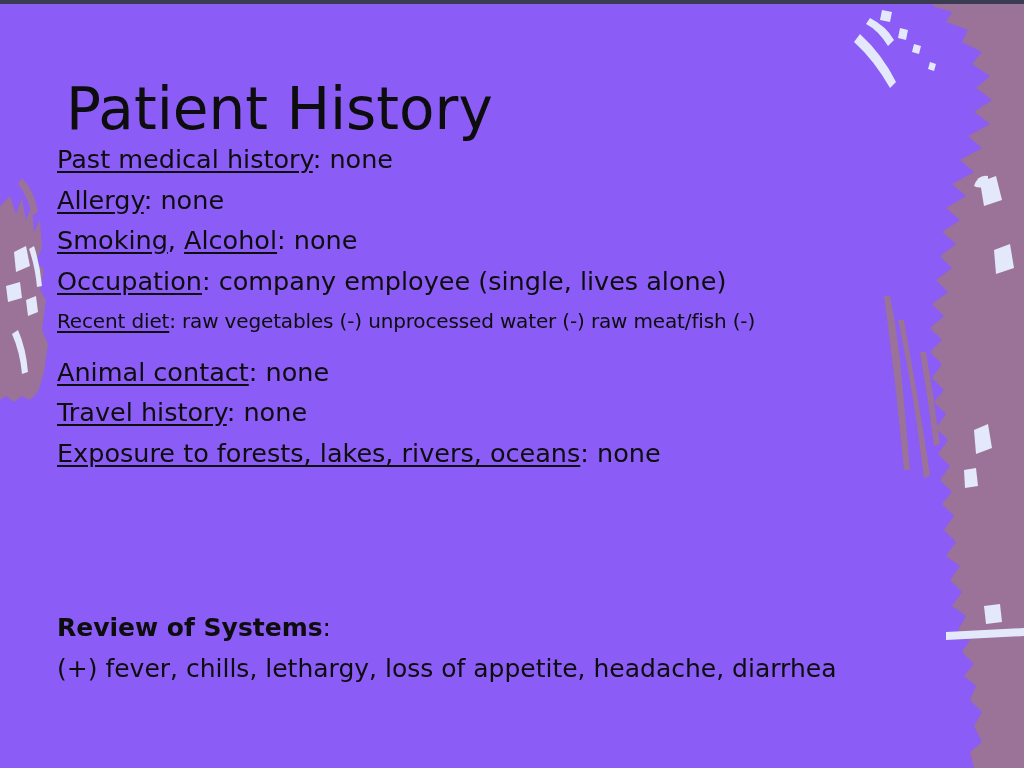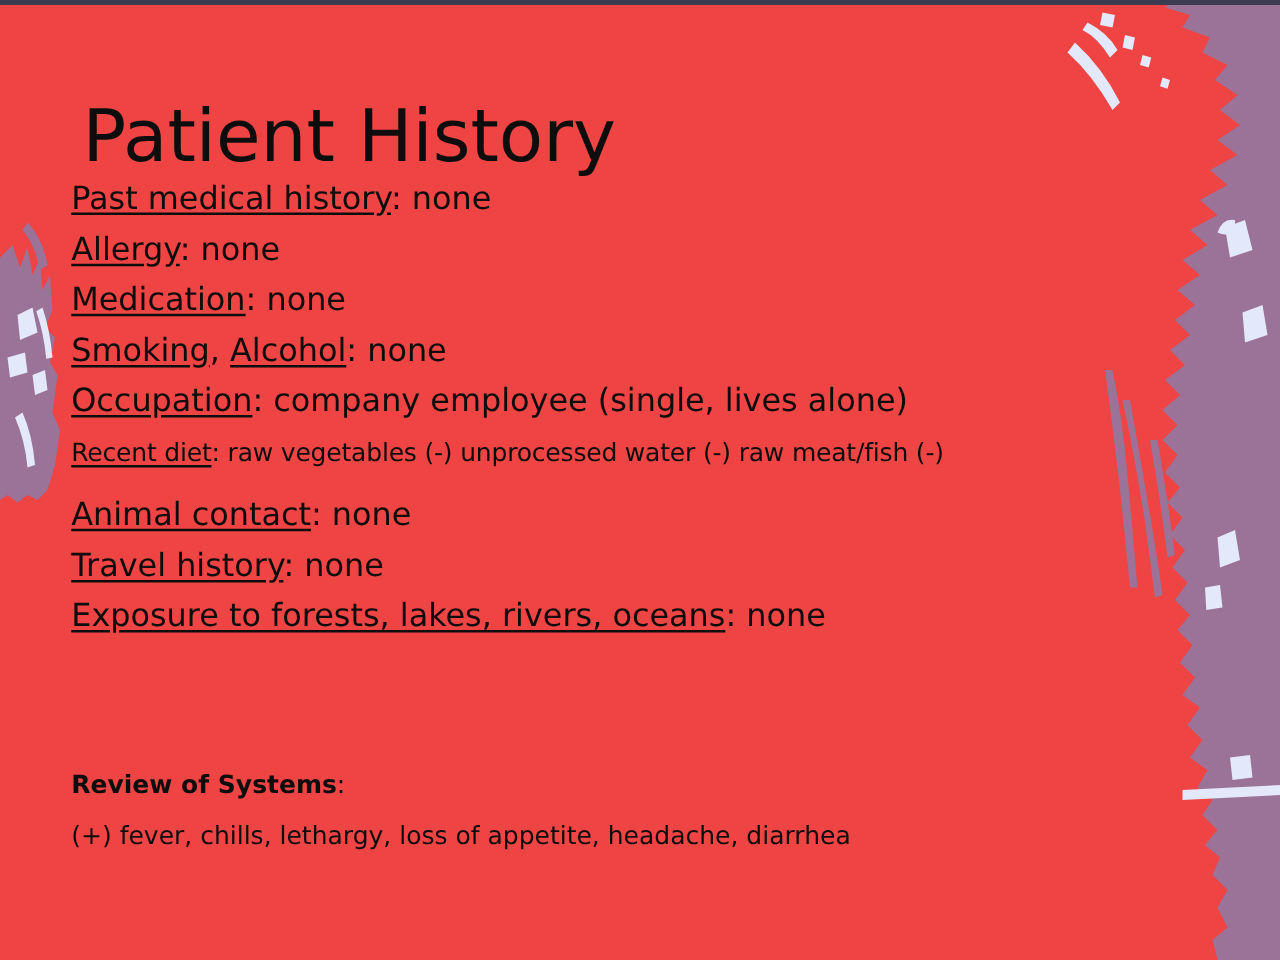--- a/index.html
+++ b/index.html
@@ -10,21 +10,21 @@
     width: 1024px;
     height: 768px;
     overflow: hidden;
     font-family: "DejaVu Sans", sans-serif;
   }
 
   #slide {
     position: relative;
     width: 1024px;
     height: 768px;
-    background: #ef4444;
+    background: #8b5cf6;
     overflow: hidden;
   }
 
   
   #top-rule {
     position: absolute;
     left: 0; top: 0;
     width: 1024px;
     height: 4px;
     background: #3b3b52;
@@ -90,21 +90,21 @@
 
   
   #ros-block {
     position: absolute;
     left: 57px;
     top: 607px;
     z-index: 4;
     color: #0d0d0d;
   }
   .ros-line {
-    font-size: 20px;
+    font-size: 25px;
     line-height: 41px;
     white-space: nowrap;
   }
   #ros-heading { font-weight: 700; }
   #ros-heading .colon { font-weight: 400; }
 </style>
 </head>
 <body>
 
 <div id="slide">
@@ -169,23 +169,20 @@
   <div id="body-block">
 
     <div class="hist-line">
       <span class="lbl">Past medical history</span><span class="val">: none</span>
     </div>
 
     <div class="hist-line">
       <span class="lbl">Allergy</span><span class="val">: none</span>
     </div>
 
-    <div class="hist-line">
-      <span class="lbl">Medication</span><span class="val">: none</span>
-    </div>
 
     <div class="hist-line">
       <span class="lbl">Smoking</span><span class="val">, </span><span class="lbl">Alcohol</span><span class="val">: none</span>
     </div>
 
     <div class="hist-line">
       <span class="lbl">Occupation</span><span class="val">: company employee (single, lives alone)</span>
     </div>
 
     <div class="hist-line" id="line-recent-diet">

